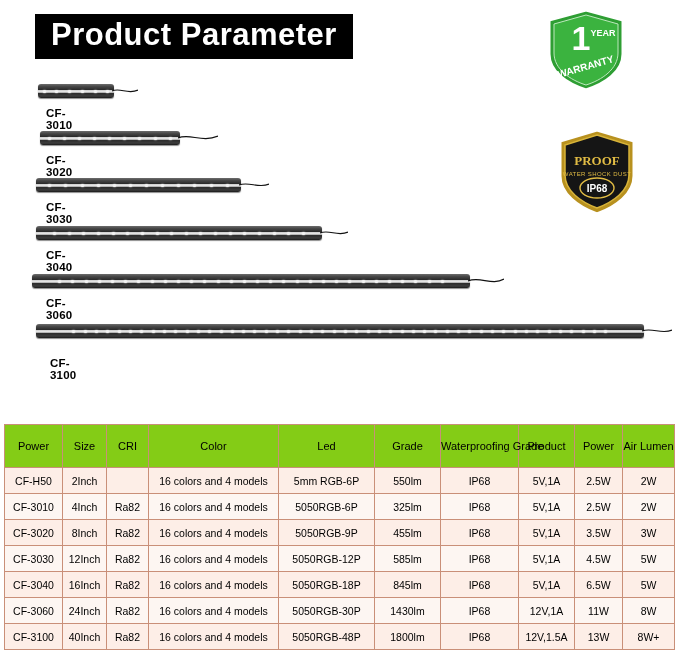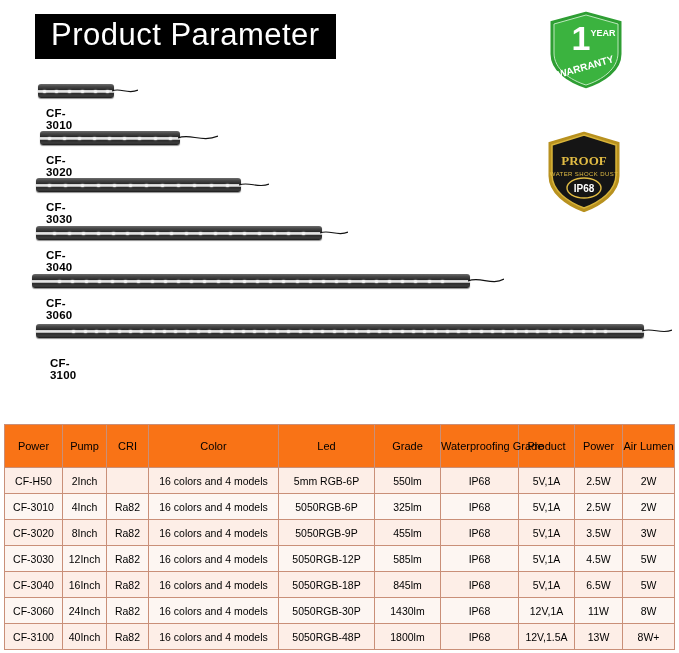--- a/index.html
+++ b/index.html
@@ -17,38 +17,38 @@
   }
 
   
   .title-bar {
     position: absolute;
     left: 35px;
     top: 14px;
     background: #000000;
     color: #ffffff;
     font-size: 31px;
-    font-weight: normal;
+    font-weight: bold;
     letter-spacing: 0.5px;
     padding: 5px 16px 7px 16px;
     line-height: 1.05;
   }
 
   
   .badge {
     position: absolute;
   }
   .badge-warranty {
     left: 545px;
     top: 8px;
     width: 82px;
     height: 84px;
   }
   .badge-proof {
-    left: 543px;
+    left: 556px;
     top: 128px;
     width: 82px;
     height: 88px;
   }
 
   
   .product {
     position: absolute;
   }
   .bar {
@@ -101,21 +101,21 @@
     table-layout: fixed;
   }
   .spec-table th, .spec-table td {
     border: 1px solid #c98f78;
     text-align: center;
     padding: 0;
     height: 25px;
     white-space: nowrap;
   }
   .spec-table thead th {
-    background: #f97316;
+    background: #84cc16;
     font-weight: normal;
     font-size: 11px;
     height: 42px;
     line-height: 1.15;
   }
   .spec-table tbody td {
     background: #fdeee7;
   }
   .spec-table tbody tr:nth-child(even) td {
     background: #fdf6f2;
@@ -369,21 +369,21 @@
     <col class="col-led">
       <col class="col-lumen">
       <col class="col-wp">
       <col class="col-voltage">
     <col class="col-power2">
       <col class="col-pump">
   </colgroup>
   <thead>
     <tr>
       <th>Power</th>
-      <th>Pump</th>
+      <th>Size</th>
       <th>CRI</th>
       <th>Color</th>
       <th>Led</th>
       <th>Grade</th>
       <th>Waterproofing Grade</th>
       <th>Product</th>
       <th>Power</th>
       <th>Air Lumen</th>
     </tr>
   </thead>

